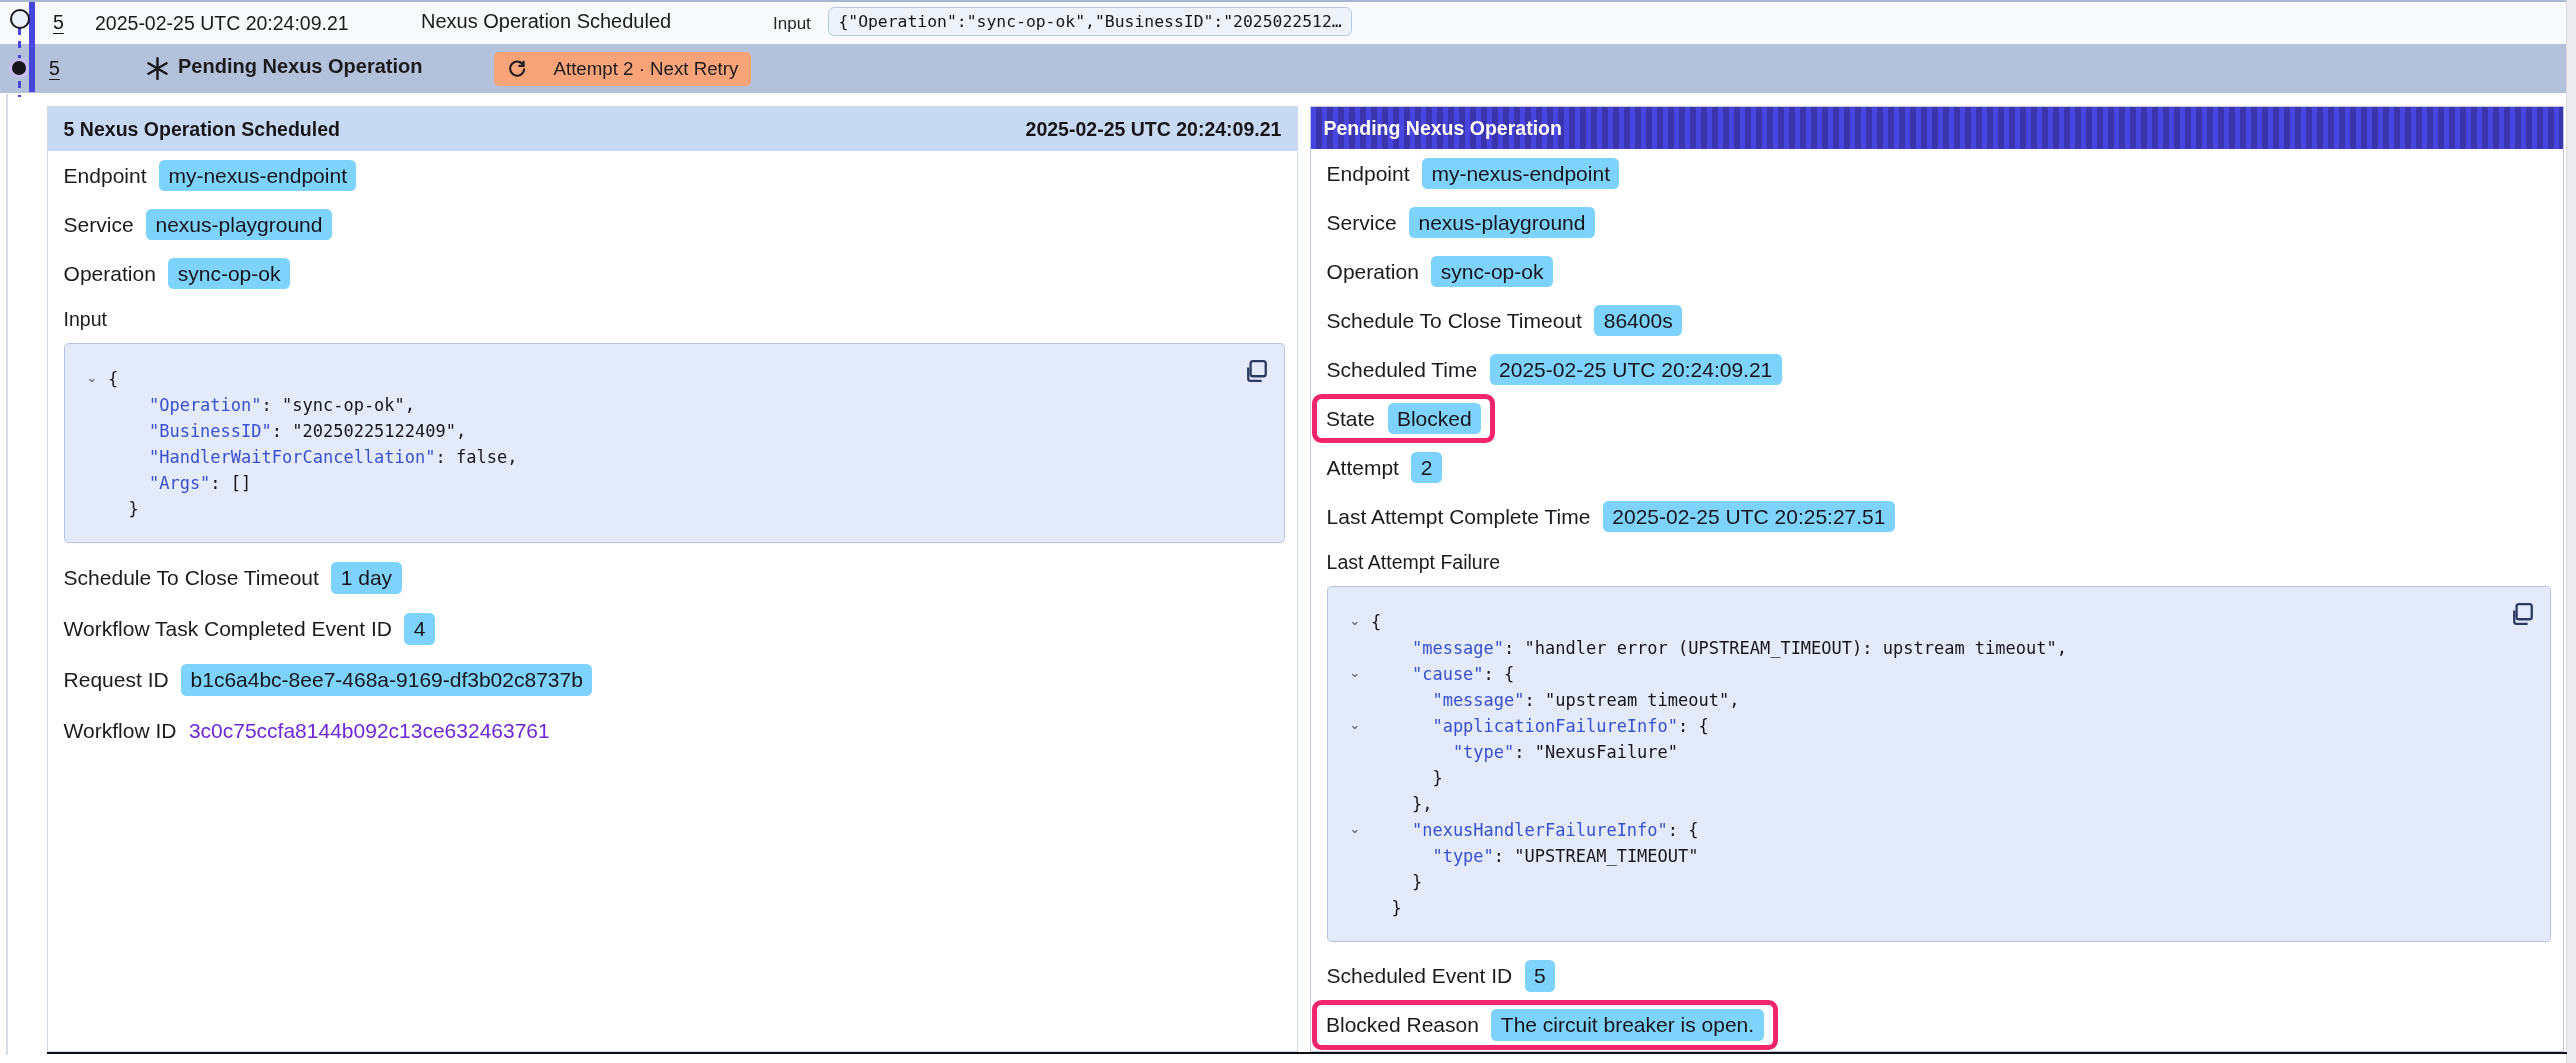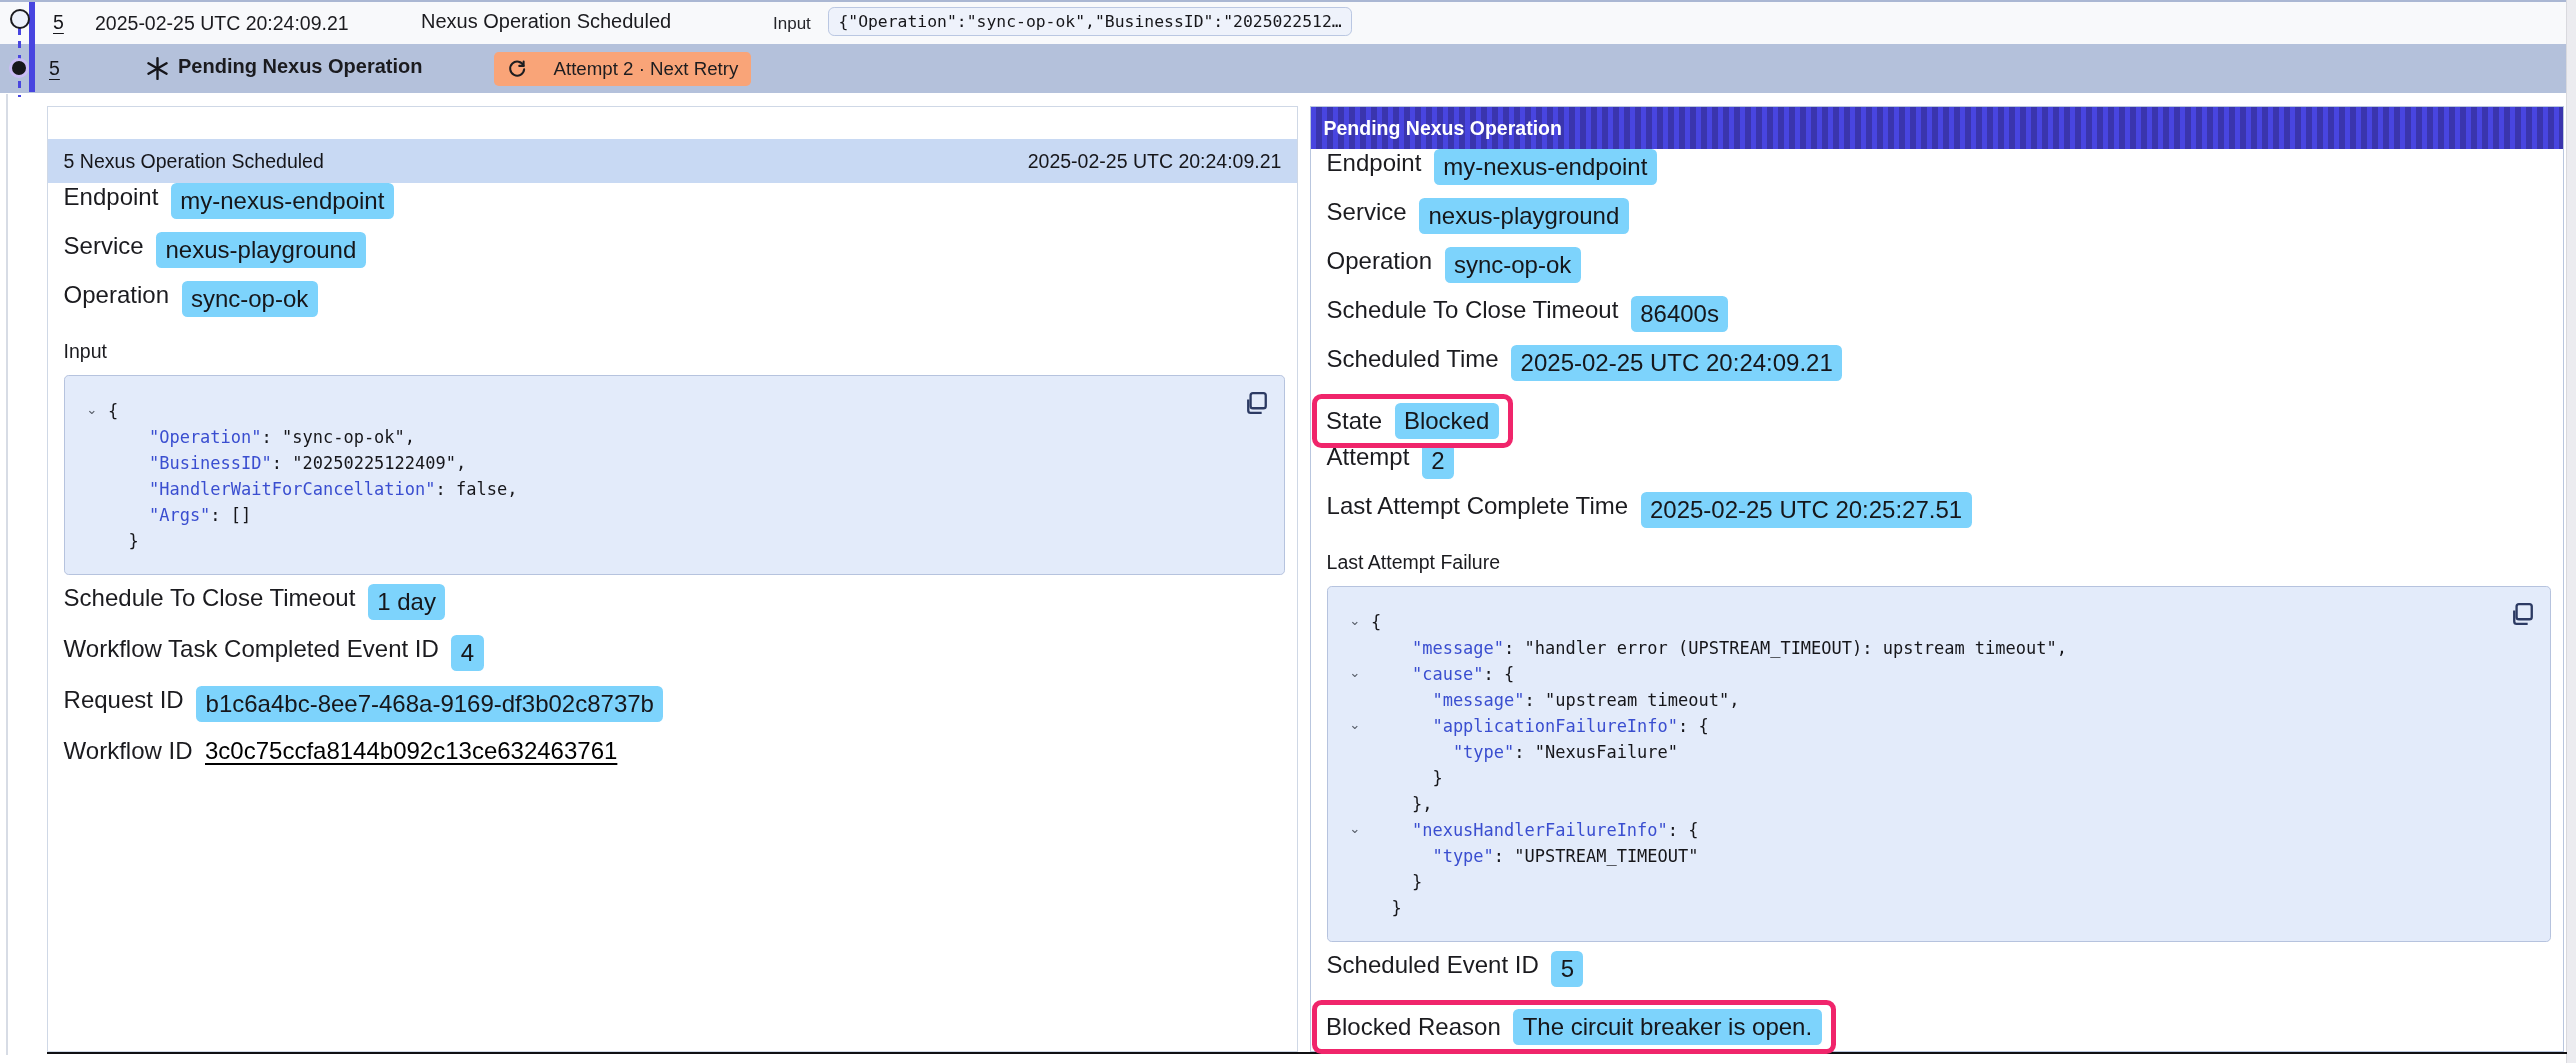--- a/index.html
+++ b/index.html
@@ -33,30 +33,30 @@
   .tl-circle{position:absolute;left:10px;top:8.6px;width:16.4px;height:16.4px;border:2.3px solid #1b1b1f;
     border-radius:50%;background:#edf1fa;}
   .tl-dot{position:absolute;left:8.6px;top:58px;width:14px;height:14px;border-radius:50%;
     background:#17171b;border:3.9px solid #c9bcf5;}
   .table-left-line{position:absolute;left:6.2px;top:94px;width:1.6px;height:961px;background:#d7dce5;}
   
   .card{position:absolute;top:106px;background:#fff;box-sizing:border-box;}
   .left-card{left:47px;width:1251px;height:946px;border:1.6px solid #cfd8e6;}
   .right-card{left:1310px;width:1254px;height:946px;border:1.6px solid #b9c6de;overflow:visible;}
   .left-card-header{height:44px;background:#c8d9f3;display:flex;justify-content:space-between;
-    align-items:center;padding:0 15.6px;font-size:19.5px;font-weight:400;color:#16161a;margin-top:32px;}
+    align-items:center;padding:0 15.6px;font-size:19.5px;font-weight:700;color:#16161a;}
   .right-card-header{height:42px;color:#ffffff;font-size:19.5px;font-weight:700;
     display:flex;align-items:center;padding:0 12.5px;
     background:repeating-linear-gradient(90deg,#4845e0 0 5.5px,#3a35ad 5.5px 11px);}
   
-  .frow{height:49px;display:flex;align-items:flex-start;padding:0 15.6px;font-size:24px;position:relative;}
+  .frow{height:49px;display:flex;align-items:center;padding:0 15.6px;font-size:21px;position:relative;}
   .frow.tall{height:51px;}
   .flabel{margin-right:12.5px;white-space:nowrap;}
   .fbadge{background:#7dd3fc;border-radius:5.5px;padding:3.9px 9.4px;white-space:nowrap;color:#16161a;}
-  .flink{text-decoration:underline;text-underline-offset:3.9px;color:#000000;cursor:pointer;white-space:nowrap;}
+  .flink{text-underline-offset:3.9px;color:#6d28d9;cursor:pointer;white-space:nowrap;}
   .hl{display:inline-flex;align-items:center;border:5.5px solid #f0256b;border-radius:9.4px;
     padding:3.9px 9.4px;margin-left:-15px;background:#ffffff;position:relative;z-index:3;}
   
   .code-label{height:42px;display:flex;align-items:center;padding:0 15.6px;font-size:19.5px;}
   .code-block{position:relative;margin:3.1px 12.5px 9.4px 15.6px;background:#e3ebfa;border:1.6px solid #b6c3de;
     border-radius:4.7px;padding:22px 47px 20px 20px;
     font-family:"DejaVu Sans Mono",monospace;font-size:17px;line-height:26px;color:#16161a;}
   .code-line{white-space:pre;position:relative;padding-left:23.4px;}
   .chev{position:absolute;left:1.6px;top:2.3px;color:#555b66;font-size:13.3px;line-height:20px;
     font-family:"Liberation Sans",sans-serif;cursor:pointer;}

